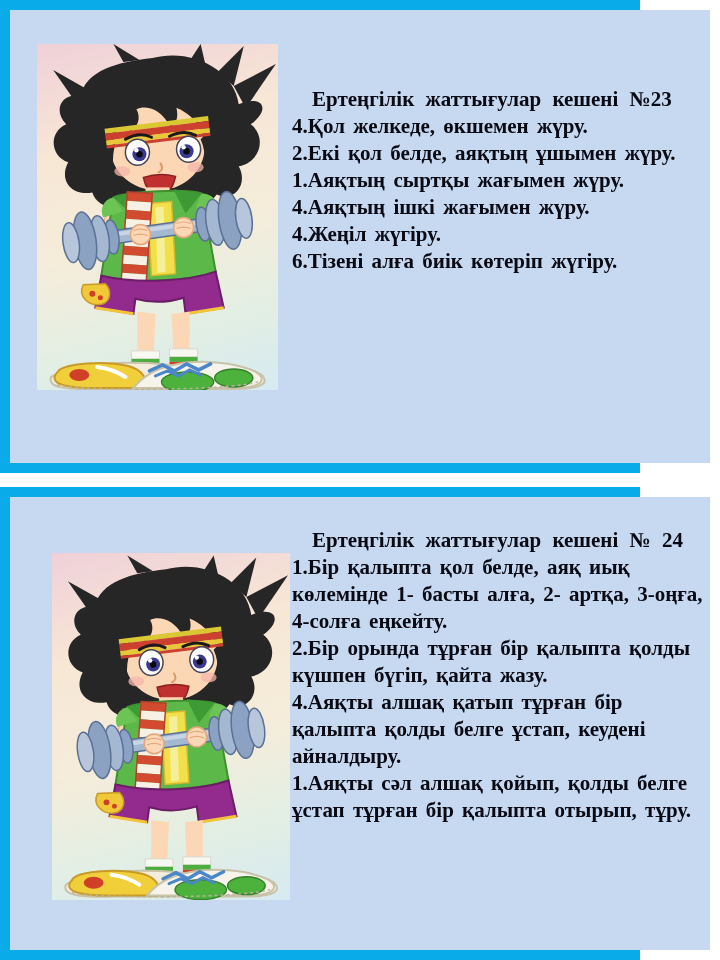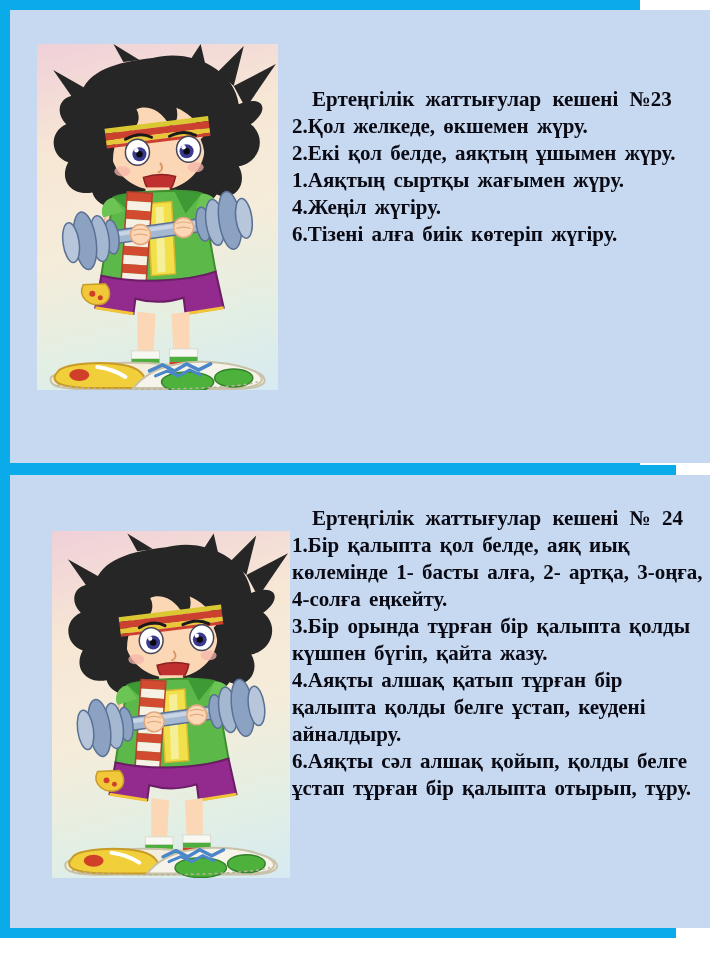--- a/index.html
+++ b/index.html
@@ -5,21 +5,21 @@
   html,body { margin:0; padding:0; }
   body {
     width:720px; height:960px;
     font-family:"Liberation Serif","DejaVu Serif",serif;
     background:#ffffff;
   }
   .page { position:relative; width:720px; height:960px; background:#ffffff; overflow:hidden; }
 
   .slide { position:absolute; left:0; width:640px; height:473px; background:#09abe9; }
   #slide1 { top:0; }
-  #slide2 { top:465px;padding-left:36px; }
+  #slide2 { top:487px; }
   .separator { position:absolute; top:473px; left:0; width:720px; height:14px; background:#ffffff; }
 
   .card {
     position:absolute; left:10px; top:10px;
     width:700px; height:453px;
     background:#c7d9f0;
   }
 
   .picture {
     position:absolute; overflow:hidden;
@@ -176,23 +176,24 @@
     <div class="card">
       <div class="picture" id="pic1">
         <svg viewBox="0 0 240 345">
             <use href="#boy-art"></use>
           </svg>
       </div>
       <div class="textblock" id="text1">
         <div class="title">Ертеңгілік жаттығулар кешені №23</div>
         <div class="items">
 
-        <div class="exercise-item">2.Қол желкеде, өкшемен жүру.</div>
+        <div class="exercise-item">4.Қол желкеде, өкшемен жүру.</div>
             <div class="exercise-item">2.Екі қол белде, аяқтың ұшымен жүру.</div>
             <div class="exercise-item">1.Аяқтың сыртқы жағымен жүру.</div>
+            <div class="exercise-item">4.Аяқтың ішкі жағымен жүру.</div>
             <div class="exercise-item">4.Жеңіл жүгіру.</div>
             <div class="exercise-item">6.Тізені алға биік көтеріп жүгіру.</div>
           </div>
       </div>
     </div>
   </div>
 
   <div class="separator"></div>
 
   <div class="slide" id="slide2">
@@ -200,21 +201,21 @@
       <div class="picture" id="pic2">
         <svg viewBox="0 0 240 345">
             <use href="#boy-art"></use>
           </svg>
       </div>
       <div class="textblock" id="text2">
         <div class="title">Ертеңгілік жаттығулар кешені № 24</div>
         <div class="items">
 
         <div class="exercise-item">1.Бір қалыпта қол белде, аяқ иық көлемінде 1- басты алға, 2- артқа, 3-оңға, 4-солға еңкейту.</div>
-            <div class="exercise-item">3.Бір орында тұрған бір қалыпта қолды күшпен бүгіп, қайта жазу.</div>
+            <div class="exercise-item">2.Бір орында тұрған бір қалыпта қолды күшпен бүгіп, қайта жазу.</div>
             <div class="exercise-item">4.Аяқты алшақ қатып тұрған бір қалыпта қолды белге ұстап, кеудені айналдыру.</div>
-            <div class="exercise-item">6.Аяқты сәл алшақ қойып, қолды белге ұстап тұрған бір қалыпта отырып, тұру.</div>
+            <div class="exercise-item">1.Аяқты сәл алшақ қойып, қолды белге ұстап тұрған бір қалыпта отырып, тұру.</div>
           </div>
       </div>
     </div>
   </div>
 
 </div>
 
 </body></html>

